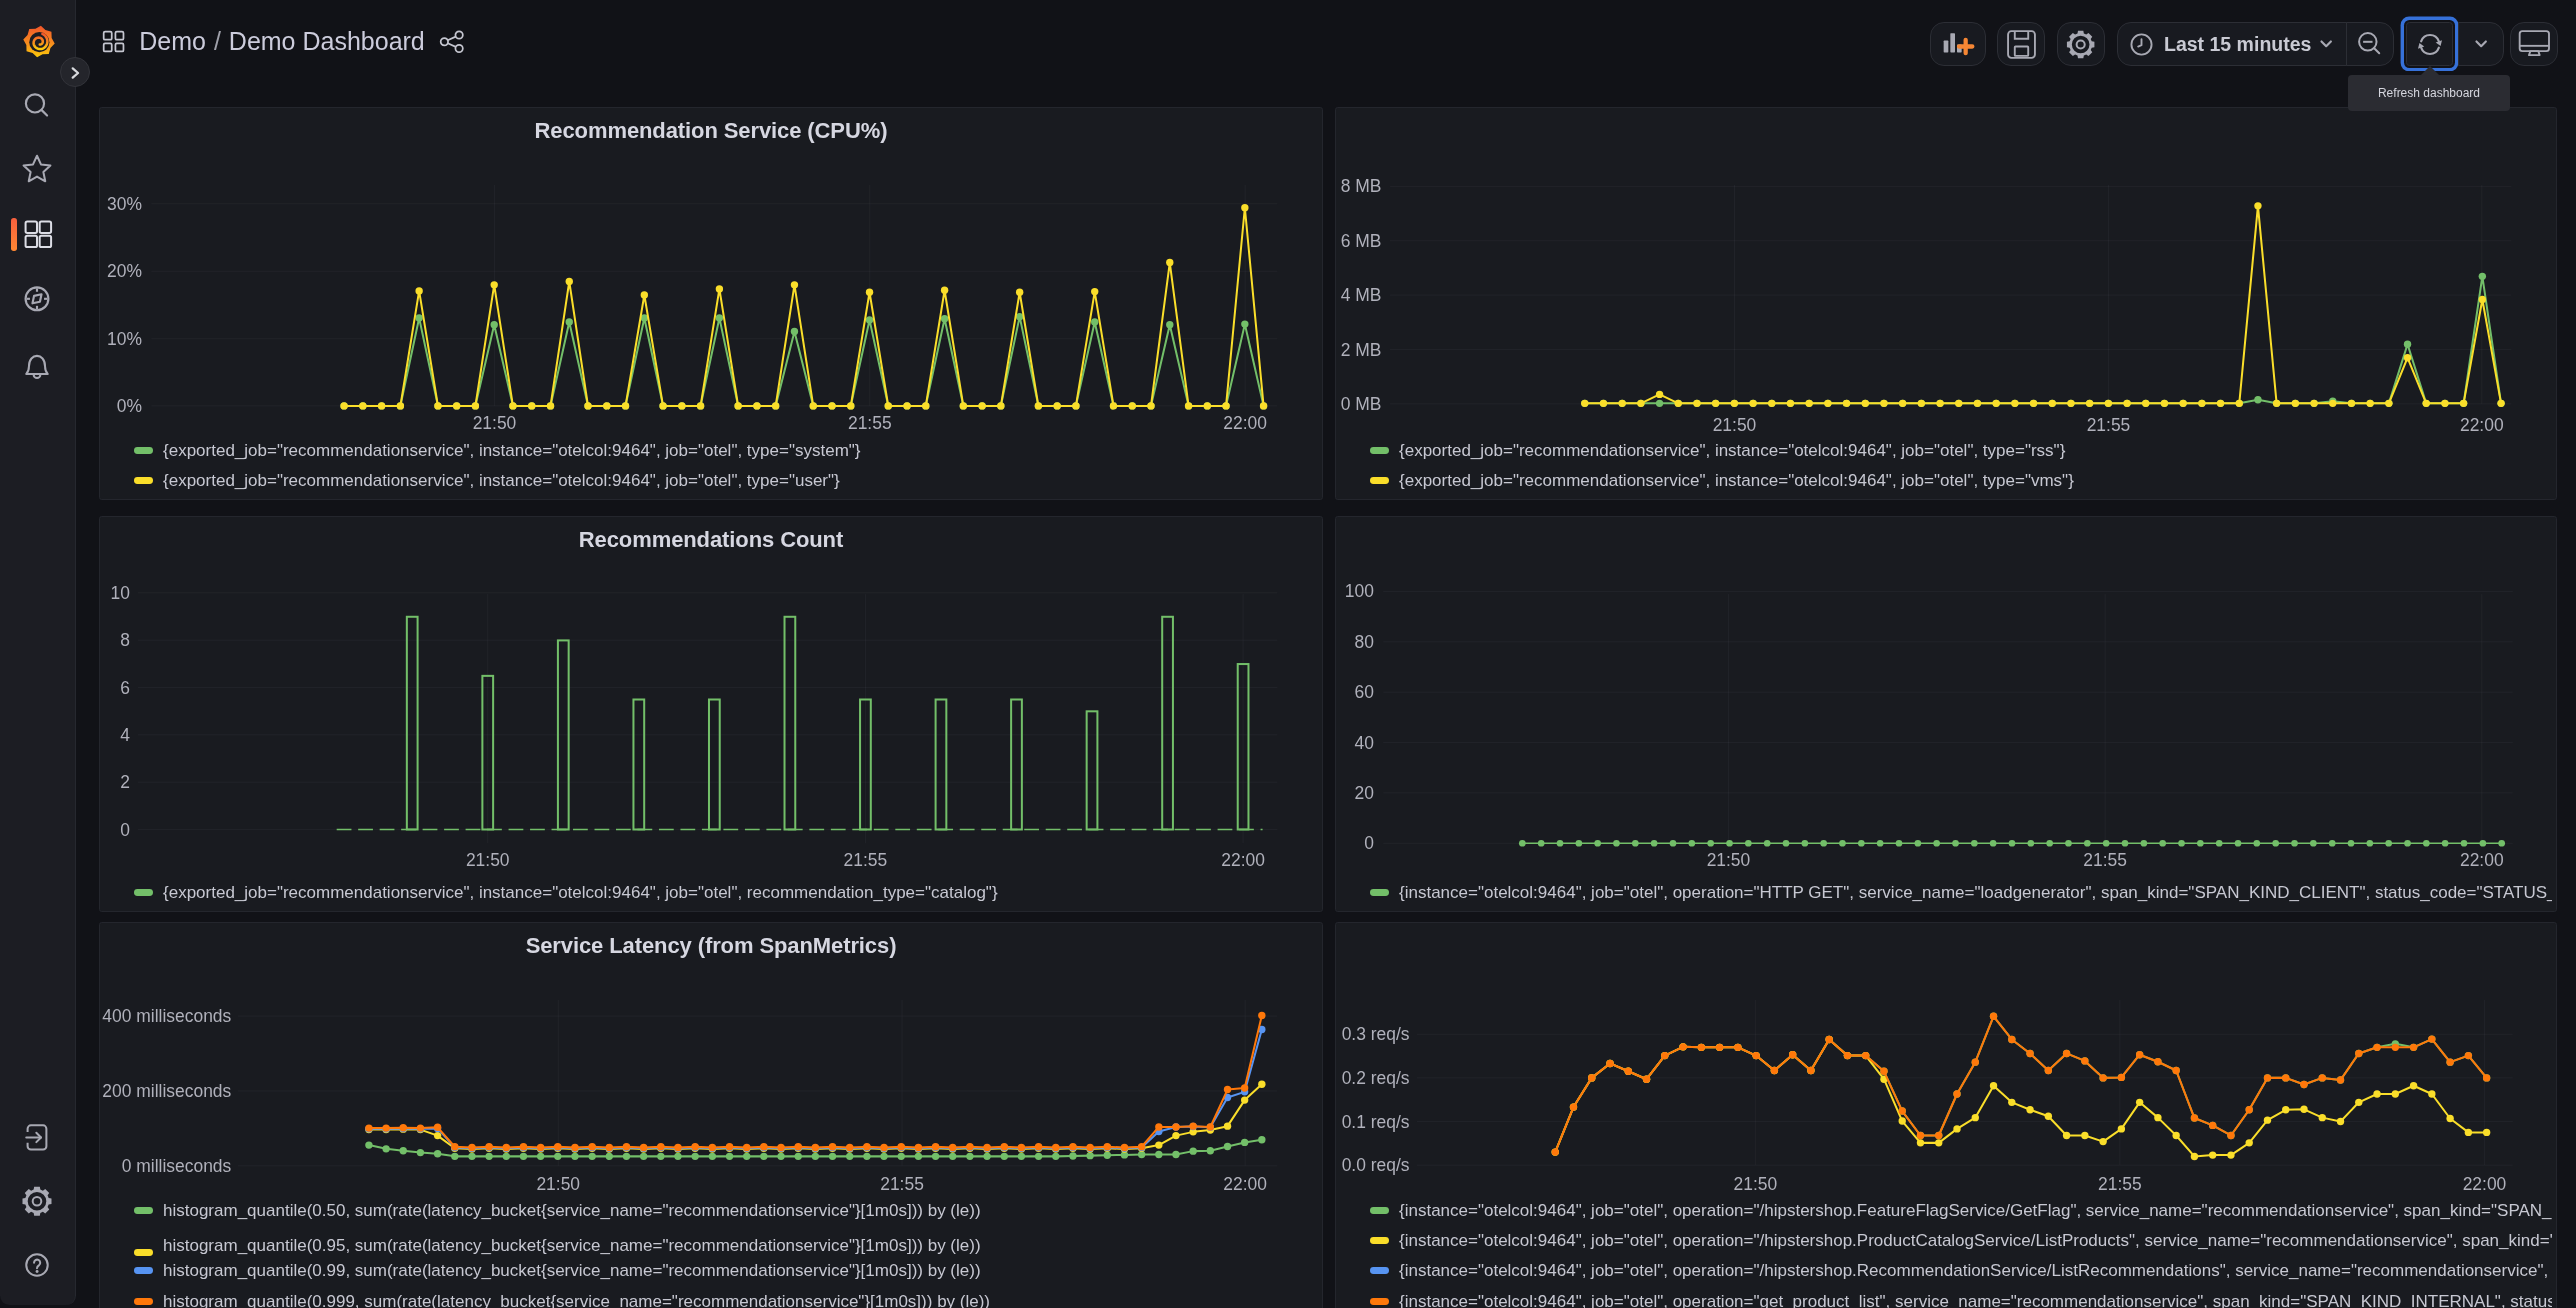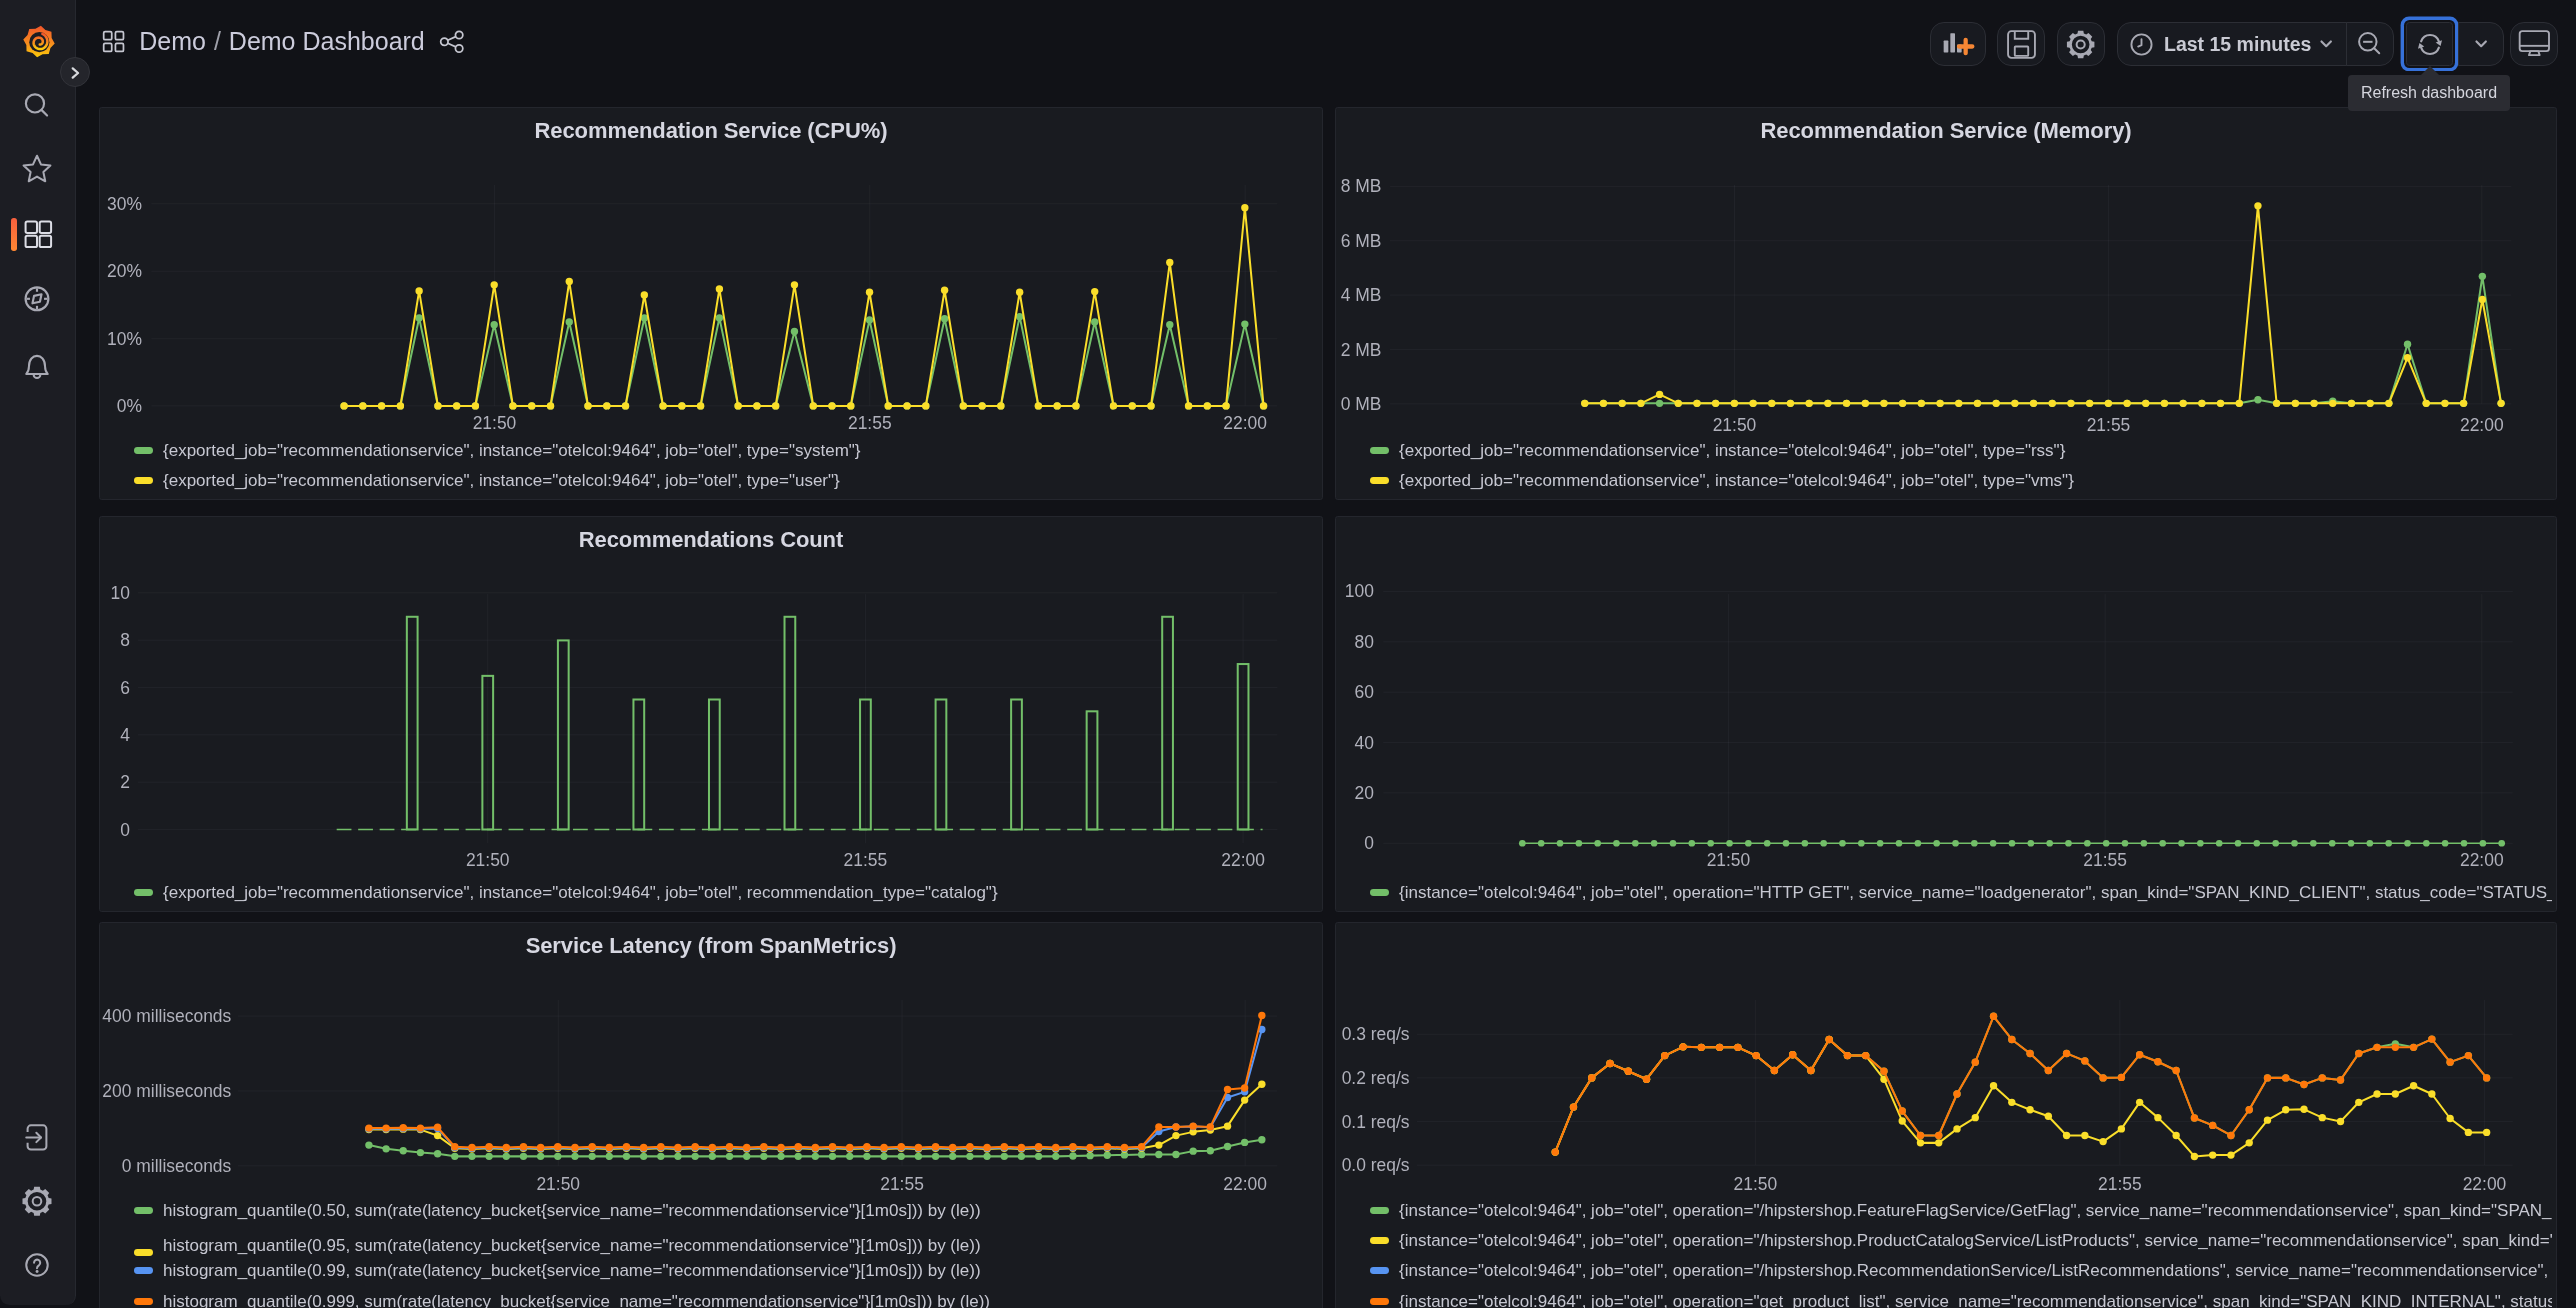--- a/index.html
+++ b/index.html
@@ -1,21 +1,21 @@
 <!DOCTYPE html>
 <html style="font-size:10.7px"><head><meta charset="utf-8"><style>
 *{margin:0;padding:0;box-sizing:border-box;}
 html,body{width:2576px;height:1308px;background:#111217;font-family:"Liberation Sans",sans-serif;overflow:hidden;position:relative;}
 .sidebar{transform:translateZ(0);position:absolute;left:0;top:0;width:76px;height:1305px;background:#1c1d23;border-right:0.7px solid #26282f;border-radius:0 0 9.4px 9.4px;}
 .expandbtn{position:absolute;left:60px;top:57px;width:30px;height:30px;border-radius:50%;background:#24252b;border:0.7px solid #33343a;z-index:5;}
 .expandbtn svg{position:absolute;left:7.4px;top:6.7px;}
 .orangebar{position:absolute;left:10.7px;top:218px;width:6px;height:33px;border-radius:2.7px;background:linear-gradient(#F55F3E,#FF8833);}
 .crumb{transform:translateZ(0);position:absolute;top:27px;left:99px;height:29.5px;display:flex;align-items:center;color:#ccccdc;font-size:25px;}
 .topbtn{transform:translateZ(0);position:absolute;top:21.5px;height:44px;background:#181a20;border:0.7px solid #2c2e35;border-radius:14px;}
-.tooltip{transform:translateZ(0);position:absolute;left:2348px;top:75px;width:162px;height:36px;background:#2b2c32;border-radius:4px;color:#d5d6de;font-size:16px;font-weight:500;display:flex;align-items:center;justify-content:center;z-index:6;}
+.tooltip{transform:translateZ(0);position:absolute;left:2348px;top:75px;width:162px;height:36px;background:#2b2c32;border-radius:4px;color:#d5d6de;font-size:12px;font-weight:500;display:flex;align-items:center;justify-content:center;z-index:6;}
 .tooltarrow{position:absolute;left:2420px;top:66px;width:0;height:0;border-left:10.7px solid transparent;border-right:10.7px solid transparent;border-bottom:10.7px solid #2b2c32;z-index:6;}
 .panel{position:absolute;background:#191b20;border:0.7px solid #24262d;border-radius:2.7px;}
 .ptitle{position:absolute;width:100%;top:10.7px;text-align:center;font-size:22px;font-weight:700;color:#d6d7e1;letter-spacing:-0.1px;}
 .chart{position:absolute;left:0;top:0;}
 .lrow{transform:translateZ(0);position:absolute;height:29.5px;display:flex;align-items:center;overflow:hidden;white-space:nowrap;}
 .dash{width:19px;height:6.7px;border-radius:3.4px;margin-right:10px;flex:none;}
 .ltext{font-size:17px;color:#c7c8d2;}
 </style></head><body>
 <div class="panel" style="left:99px;top:107px;width:1224px;height:393px;"></div>
 <div style="position:absolute;left:99px;top:107px;width:1224px;height:393px;overflow:hidden;transform:translateZ(0);">
@@ -264,21 +264,20 @@
       <circle cx="1513.9" cy="441.2" r="5.5" fill="#FADE2A"></circle>
       <circle cx="1541.7" cy="441.2" r="5.5" fill="#FADE2A"></circle>
       <circle cx="1569.6" cy="441.2" r="5.5" fill="#FADE2A"></circle>
       <circle cx="1597.4" cy="373.3" r="5.5" fill="#FADE2A"></circle>
       <circle cx="1625.2" cy="441.2" r="5.5" fill="#FADE2A"></circle>
       <circle cx="1653.1" cy="441.2" r="5.5" fill="#FADE2A"></circle>
       <circle cx="1680.9" cy="441.2" r="5.5" fill="#FADE2A"></circle>
       <circle cx="1708.8" cy="286.5" r="5.5" fill="#FADE2A"></circle>
       <circle cx="1736.7" cy="441.2" r="5.5" fill="#FADE2A"></circle>
     </svg>
-    <div class="ptitle">Recommendation Service (Memory)</div>
   </div>
 <div style="position:absolute;left:0;top:0;">
     <div class="lrow" style="left:1370px;top:436px;width:1182px;">
       <span class="dash" style="background:#73BF69"></span>
       <span class="ltext">{exported_job="recommendationservice", instance="otelcol:9464", job="otel", type="rss"}</span>
     </div>
     <div class="lrow" style="left:1370px;top:466px;width:1182px;">
       <span class="dash" style="background:#FADE2A"></span>
       <span class="ltext">{exported_job="recommendationservice", instance="otelcol:9464", job="otel", type="vms"}</span>
     </div>

